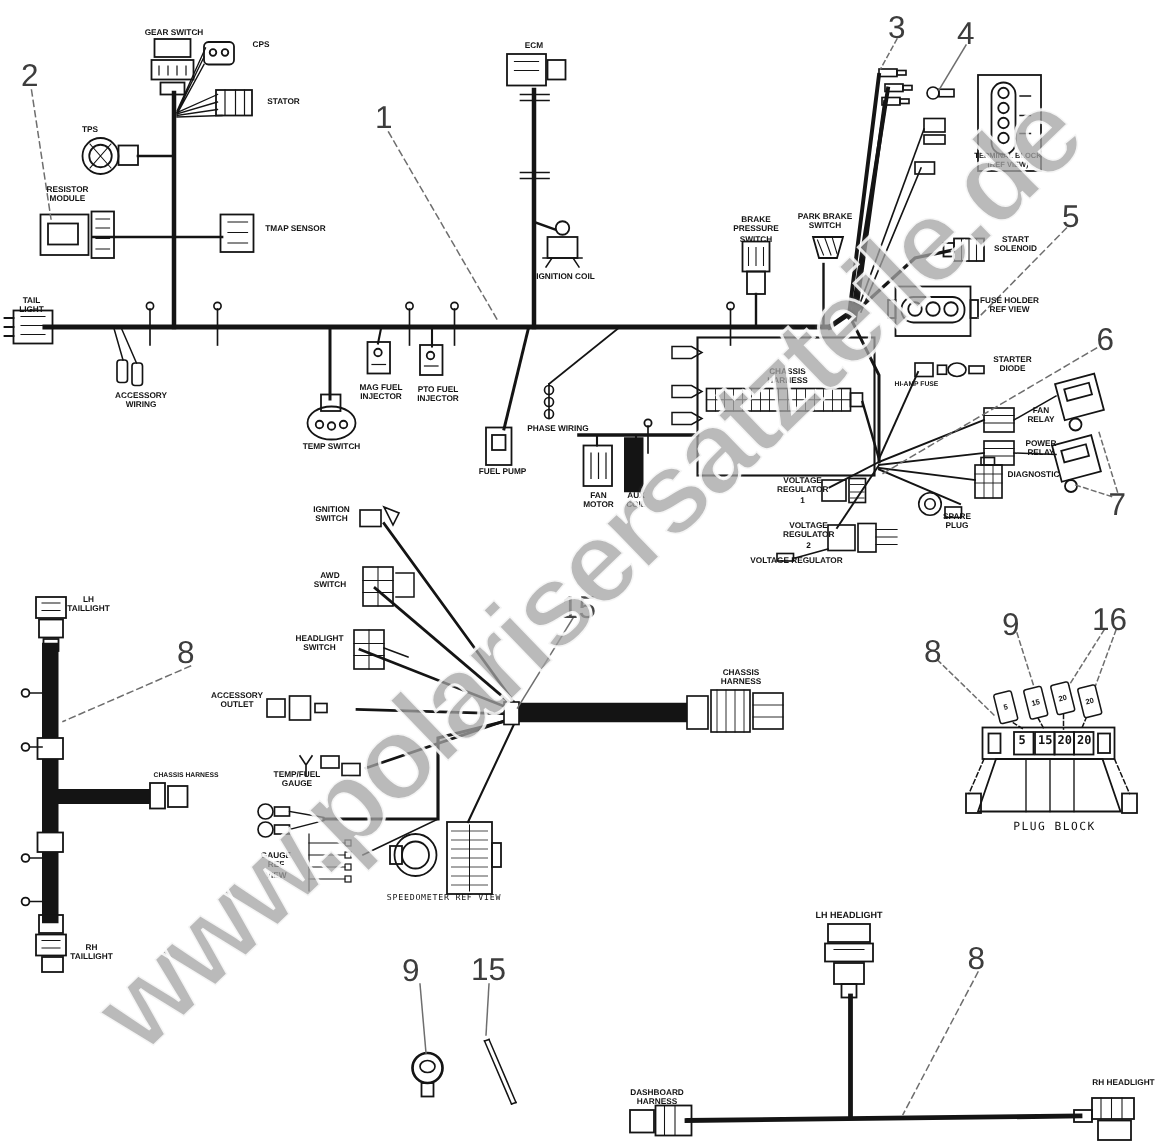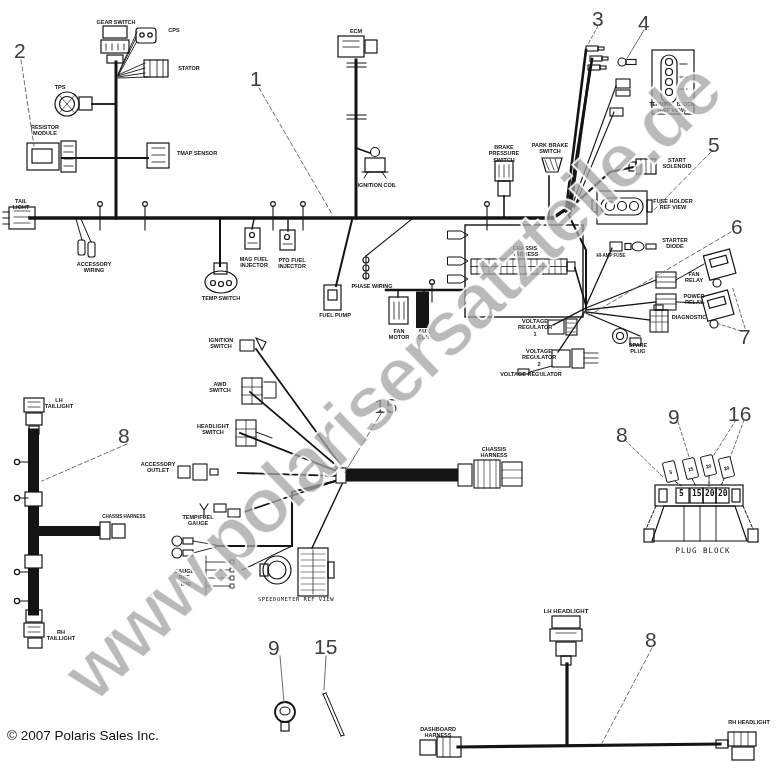--- a/index.html
+++ b/index.html
@@ -507,21 +507,20 @@
       <div class="callout" style="left: 374px; top: 395px;">15</div>
       <div class="callout" style="left: 645px; top: 629px;">8</div>
       <div class="callout" style="left: 268px; top: 637px;">9</div>
       <div class="callout" style="left: 314px; top: 636px;">15</div>
     </div>
 
   <div id="fuse-block-label">PLUG BLOCK</div>
 
   <div class="watermark">www.polarisersatzteile.de</div>
 
-  <div class="copyright">© 2007 Polaris Sales Inc.</div>
 <div class="fuse" style="left: 664px; top: 461px;">5</div>
     <div class="fuseNum" style="left: 679px; top: 490px;">5</div>
     <div class="fuse" style="left: 684px; top: 458px;">15</div>
     <div class="fuseNum" style="left: 692px; top: 490px;">15</div>
     <div class="fuse" style="left: 702px; top: 455px;">20</div>
     <div class="fuseNum" style="left: 705px; top: 490px;">20</div>
     <div class="fuse" style="left: 720px; top: 457px;">20</div>
     <div class="fuseNum" style="left: 718px; top: 490px;">20</div>
   </div>
 

